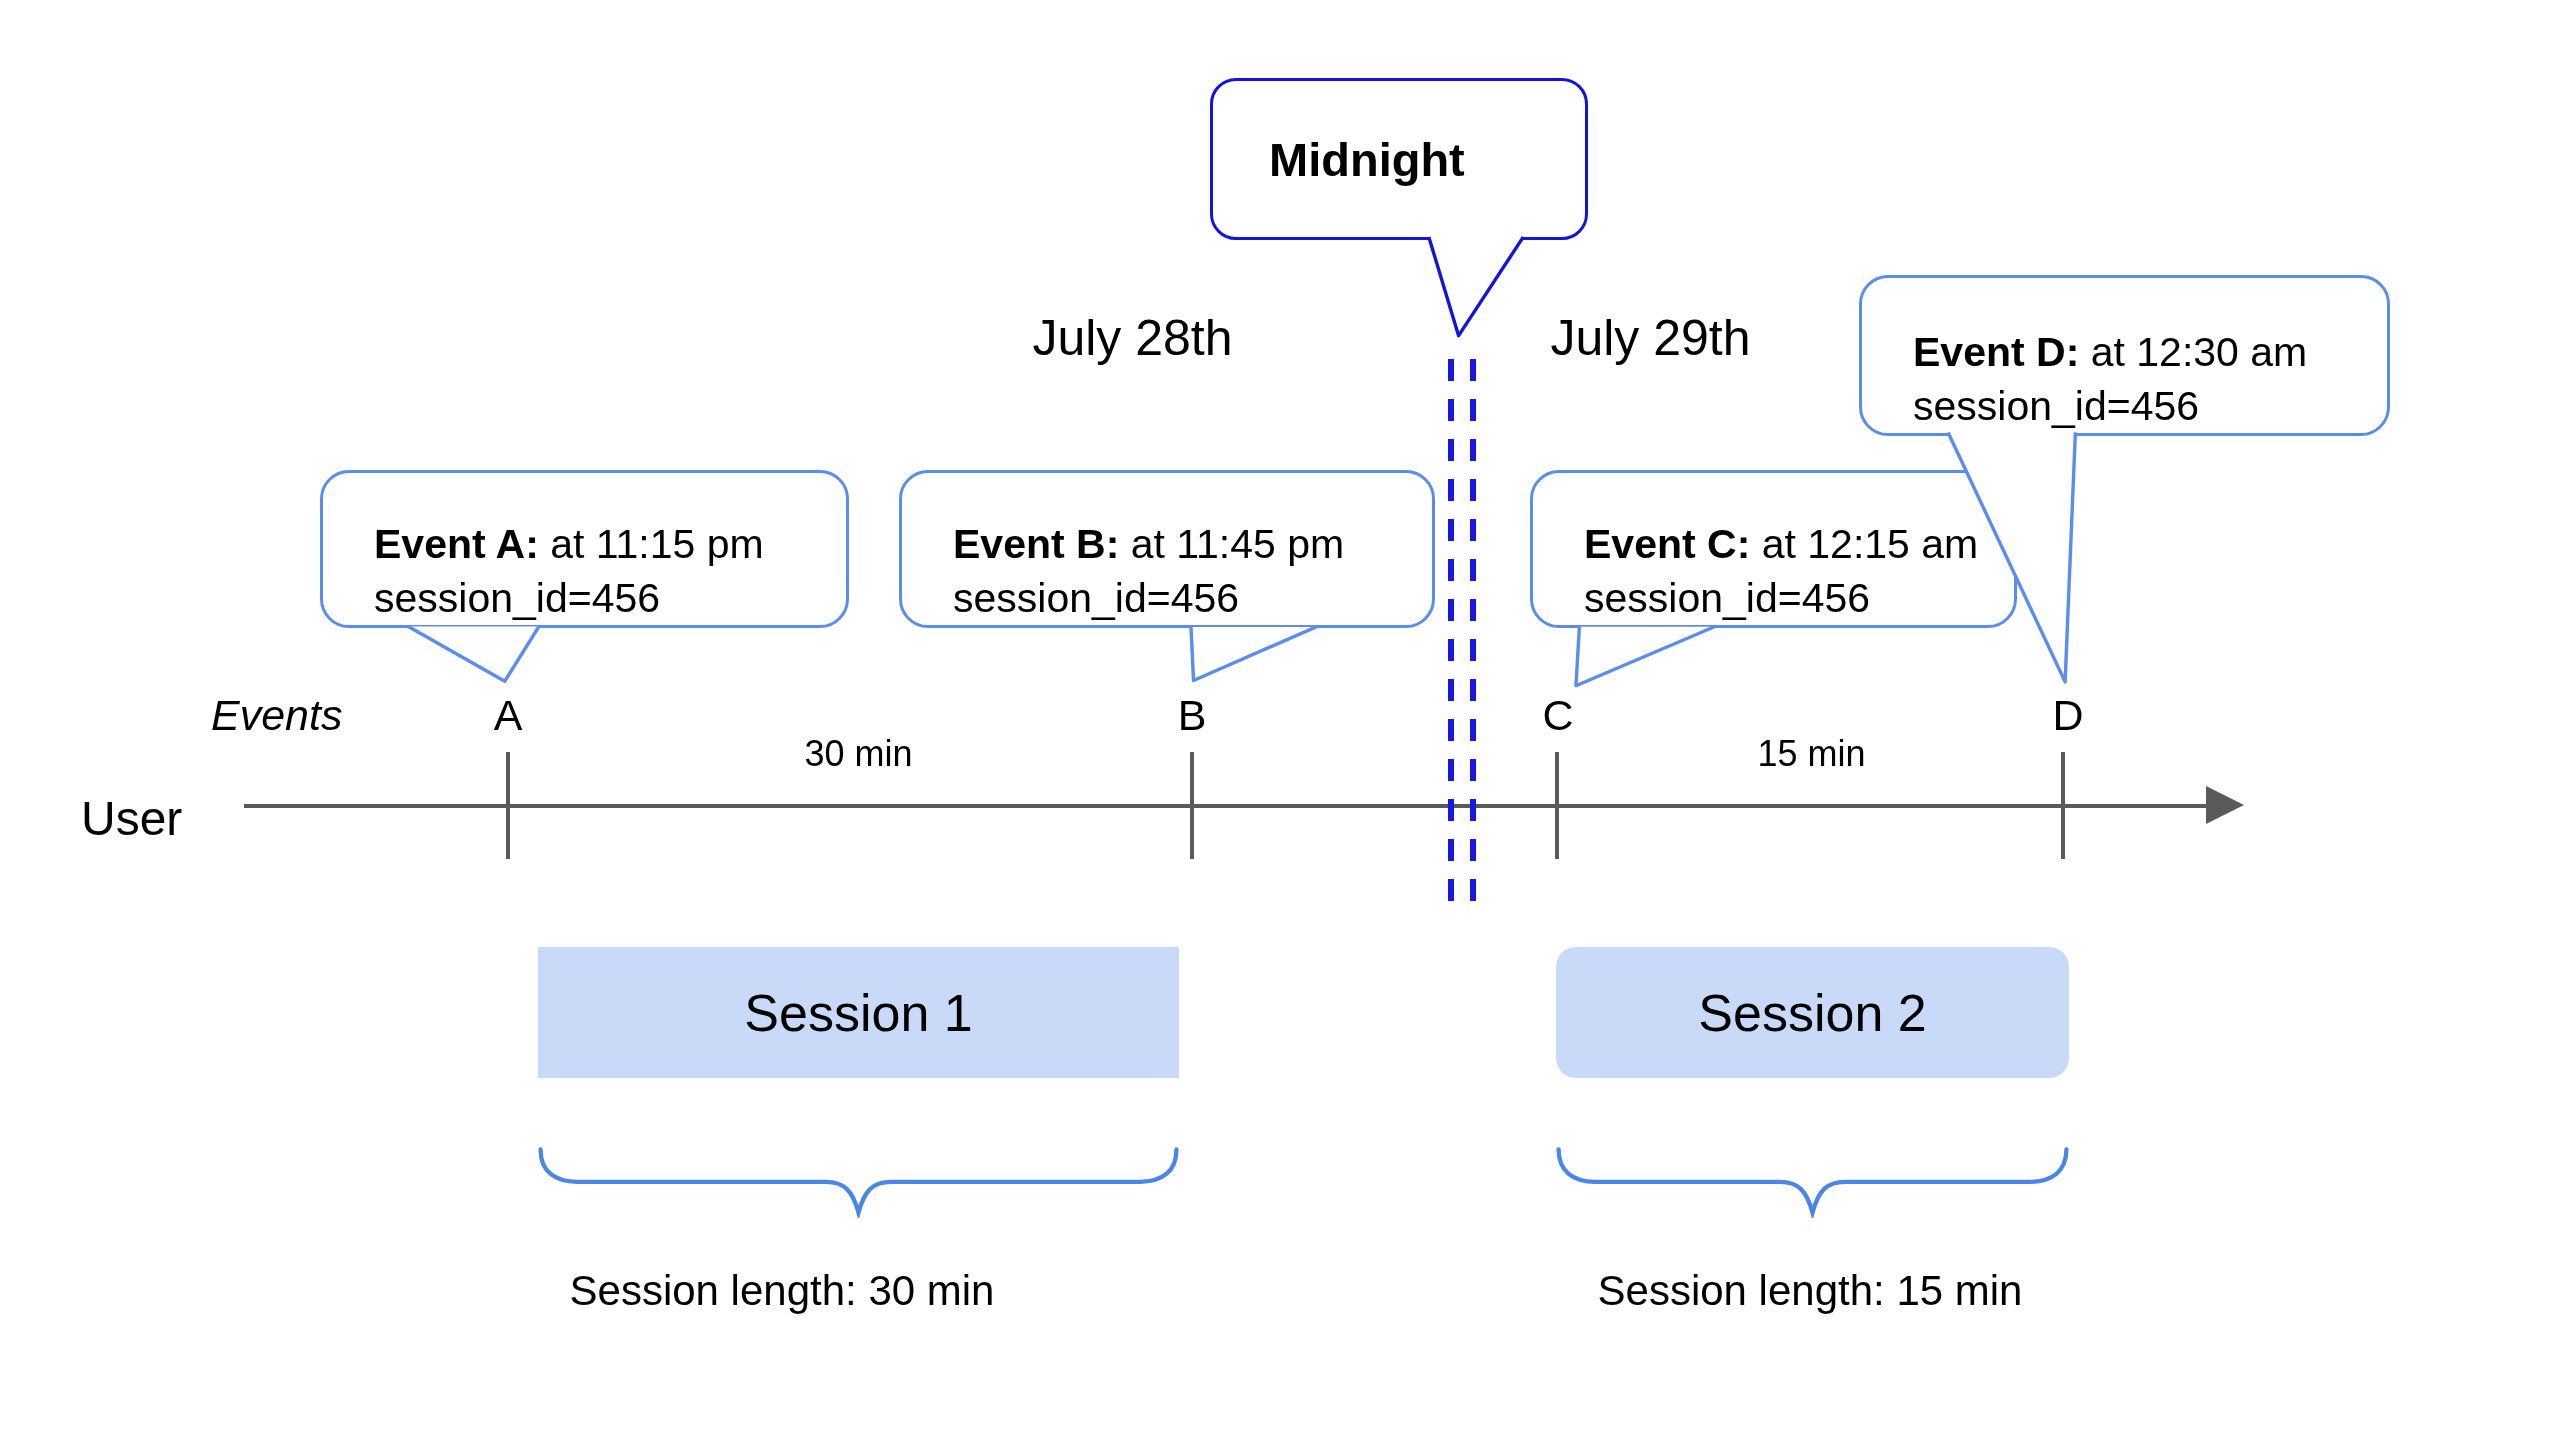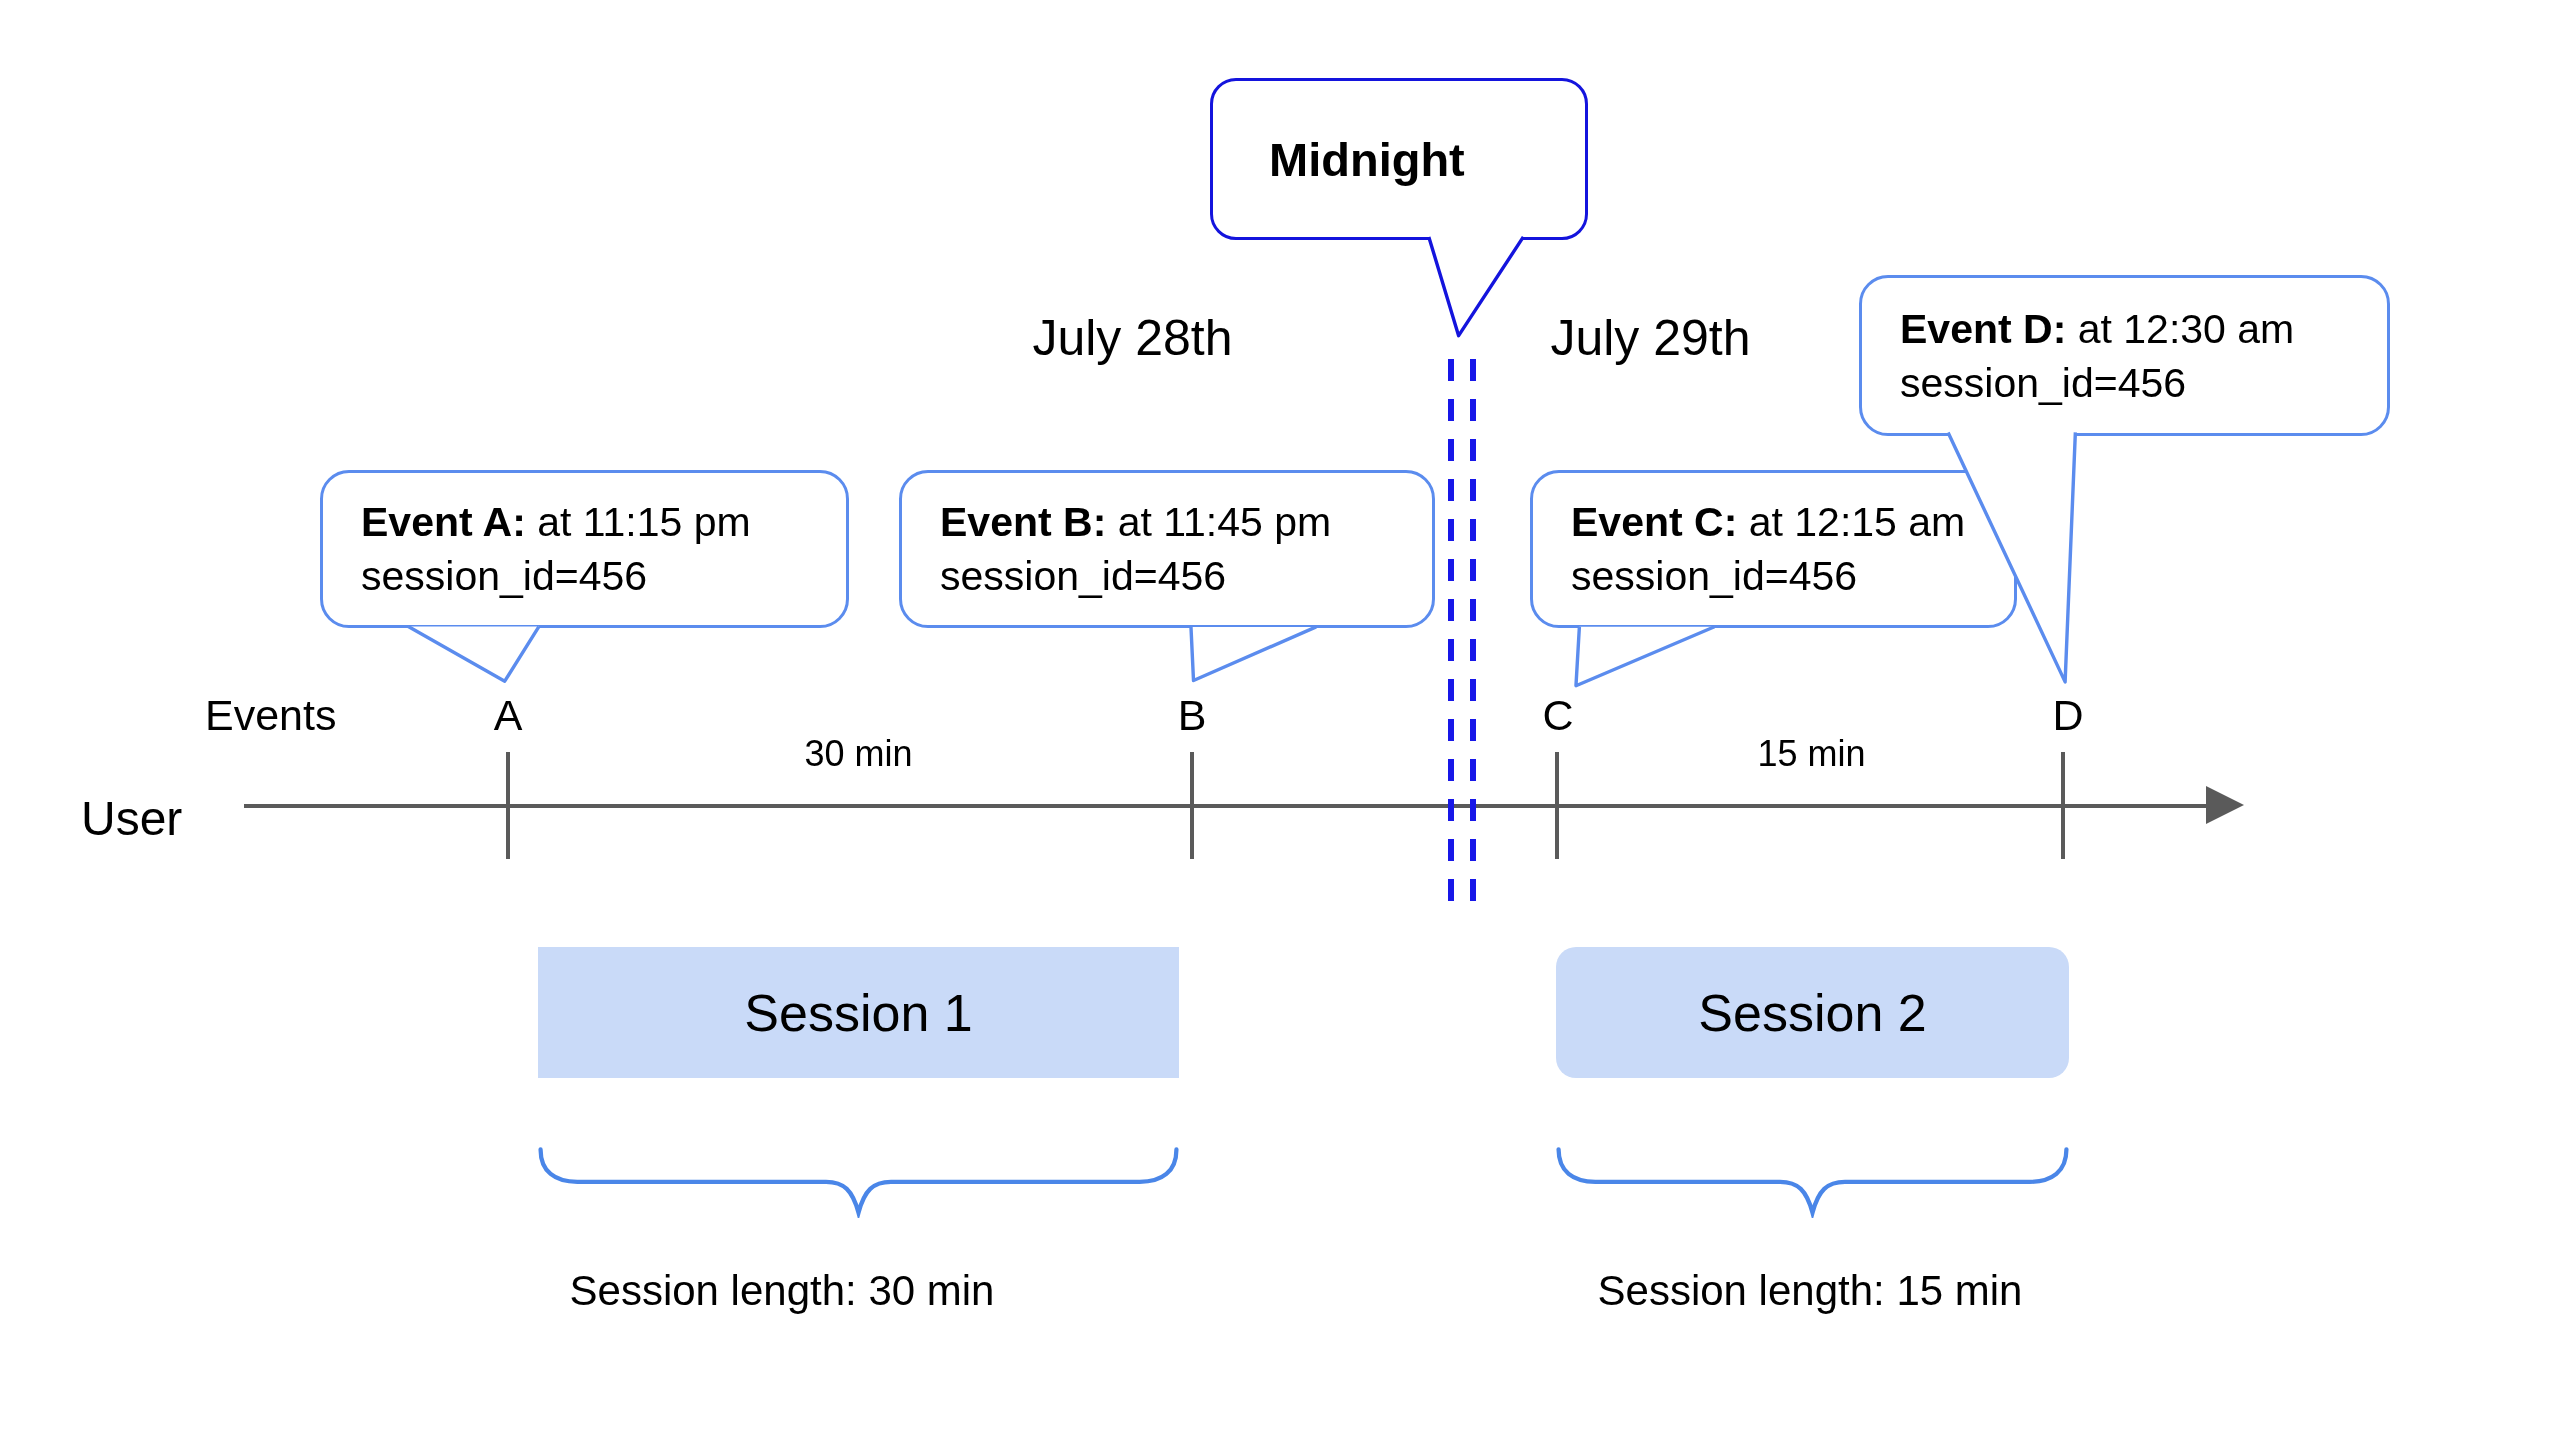--- a/index.html
+++ b/index.html
@@ -5,22 +5,22 @@
   html,body{margin:0;padding:0;}
   body{
     width:2550px;height:1455px;background:#ffffff;overflow:hidden;
     font-family:"Liberation Sans", sans-serif;color:#000;
   }
   .canvas{position:relative;width:2550px;height:1455px;background:#fff;}
 
   
   .bubble{
     position:absolute;background:#fff;border:3.4px solid #5b8cee;border-radius:29px;
-    display:flex;flex-direction:column;justify-content:center;
-    padding-left:38px;box-sizing:border-box;font-size:41px;line-height:54px;
+    display:flex;flex-direction:column;justify-content:flex-end;
+    padding-left:51px;box-sizing:border-box;font-size:41px;line-height:54px;
   }
   .bubble .b{font-weight:bold;}
   .bubble-midnight{
     position:absolute;background:#fff;border:3.4px solid #1414dd;border-radius:26px;
     display:flex;align-items:center;padding-left:56px;box-sizing:border-box;
     font-size:47px;font-weight:bold;z-index:3;
   }
   .tail{position:absolute;z-index:4;}
   .tail path{fill:#ffffff;stroke:#5b8cee;stroke-width:4;stroke-linejoin:round;}
   .tail.dark path{stroke:#1414dd;}
@@ -98,21 +98,21 @@
   </svg>
 
   <div class="bubble" style="left:1530px;top:470px;width:487px;height:158px;z-index:2;">
     <div><span class="b">Event C:</span><span> at 12:15 am</span></div>
     <div>session_id=456</div>
   </div>
   <svg class="tail" style="left:1564px;top:624px;" width="159" height="67" viewBox="0 0 186 78">
     <path d="M18,3 L14,72 L176,3"></path>
   </svg>
 
-  <div class="axis-caption" style="left:205px;top:691px;">Events</div>
+  <div class="axis-caption" style="left:211px;top:691px;font-style:italic;">Events</div>
   <div class="tick-letter" style="left:474px;">A</div>
   <div class="tick-letter" style="left:1158px;">B</div>
   <div class="tick-letter" style="left:1524px;">C</div>
   <div class="tick-letter" style="left:2034px;">D</div>
 
   <div class="interval-label" style="left:773px;">30 min</div>
   <div class="interval-label" style="left:1726px;">15 min</div>
 
   <div class="user-label">User</div>
   <div class="timeline"></div>

